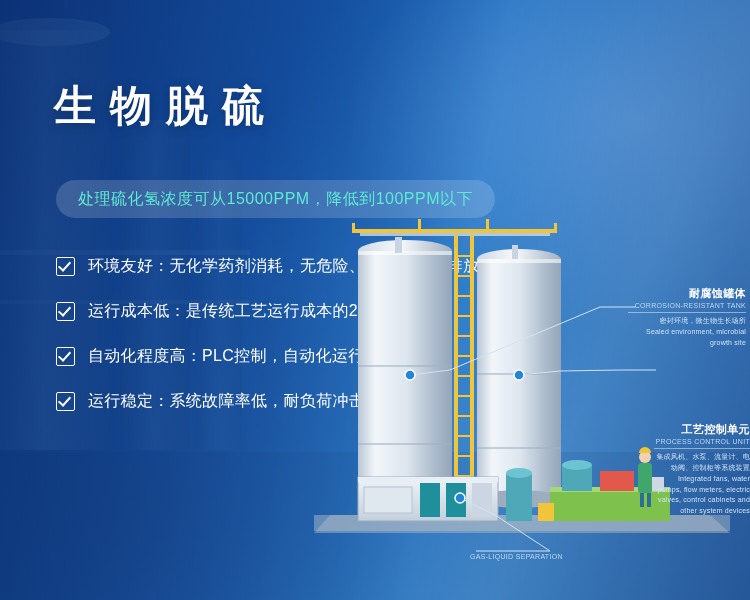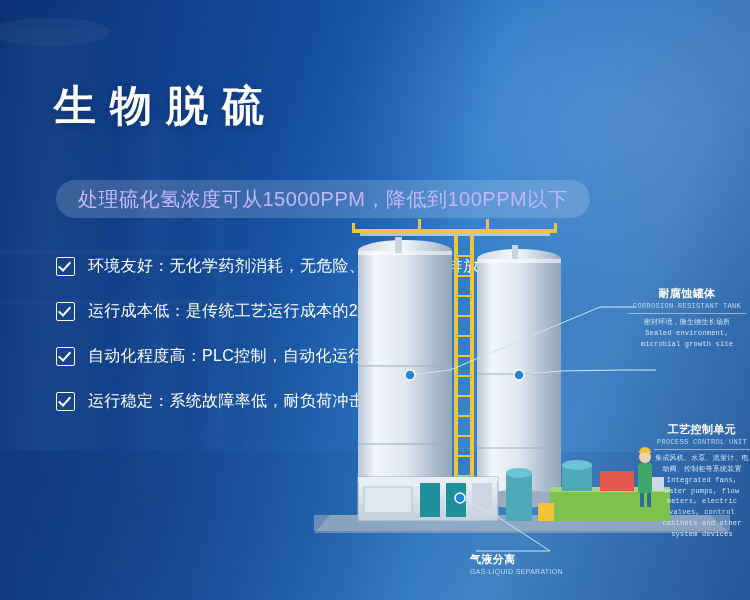--- a/index.html
+++ b/index.html
@@ -35,22 +35,22 @@
     font-family:Liberation Mono, monospace;
     margin-top:14px;
   }
   
   #subtitle{
     position:absolute;left:56px;top:180px;
     height:38px;line-height:38px;
     padding:0 22px;
     border-radius:19px;
     background:rgba(255,255,255,.17);
-    color:#c4b5fd;
-    font-size:20px;
+    color:#5eead4;
+    font-size:16px;
     letter-spacing:.5px;
     white-space:nowrap;
   }
   
   #bullets{position:absolute;left:56px;top:256px;}
   .bullet{display:flex;align-items:center;margin-bottom:24px;}
   .chk{
     width:17px;height:17px;flex:0 0 17px;
     border:1px solid #ffffff;border-radius:2px;
     position:relative;margin-right:13px;
@@ -65,21 +65,21 @@
 
   
   #illo{position:absolute;left:300px;top:215px;width:450px;height:385px;}
 
   
   .callout{position:absolute;}
   .co-cn{color:#ffffff;font-size:11px;font-weight:bold;letter-spacing:.4px;}
   .co-en{color:#bcd8f3;font-size:7px;letter-spacing:.3px;margin-top:1px;}
   .co-rule{height:1px;background:rgba(255,255,255,.45);margin:3px 0 3px;}
   .co-desc{color:#cfe3f7;font-size:7px;line-height:1.55;letter-spacing:.2px;}
-  .co-right{text-align:center;font-family:Liberation Mono, monospace;}
+  .co-right{text-align:right;}
   #co1{left:628px;top:286px;width:118px;}
   #co2{left:654px;top:374px;width:96px;margin-top:48px;}
   #co3{left:470px;top:552px;width:120px;}
 </style>
 </head>
 <body>
 
 <div id="bg"></div>
 
 <svg id="bgphoto" viewBox="0 0 750 600" preserveAspectRatio="none">
@@ -262,15 +262,14 @@
 
 <div class="callout co-right" id="co2">
   <div class="co-cn">工艺控制单元</div>
   <div class="co-en">PROCESS CONTROL UNIT</div>
   <div class="co-rule"></div>
   <div class="co-desc">集成风机、水泵、流量计、电动阀、控制柜等系统装置</div>
   <div class="co-desc">Integrated fans, water pumps, flow meters, electric valves, control cabinets and other system devices</div>
 </div>
 
 <div class="callout" id="co3">
-  <div class="co-cn">气液分离</div>
   <div class="co-en">GAS-LIQUID SEPARATION</div>
 </div>
 
 </body></html>

